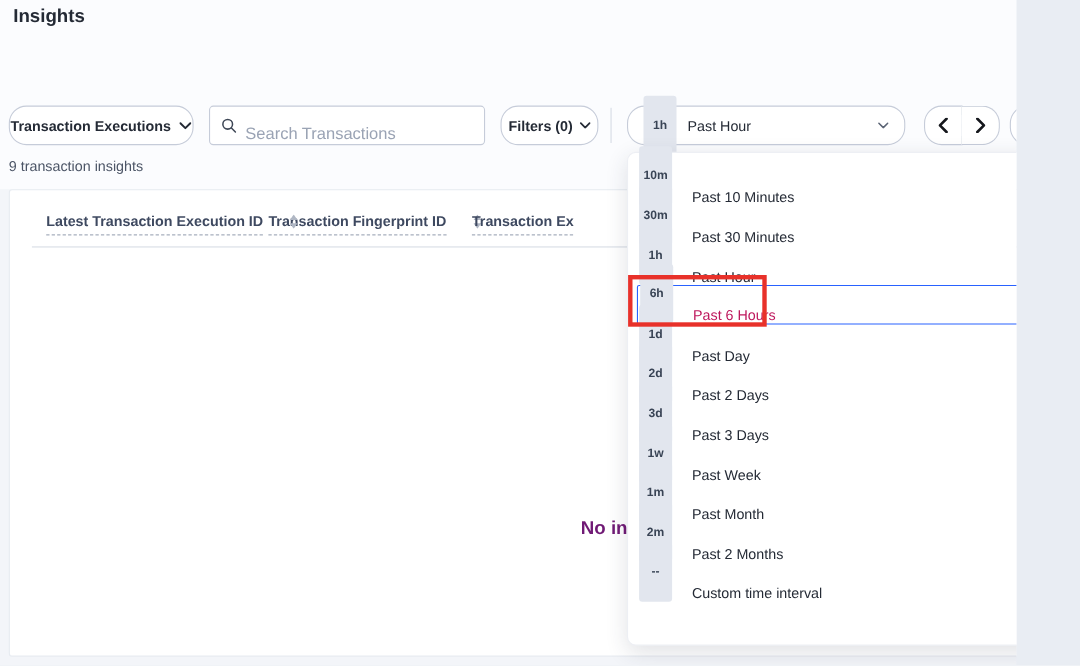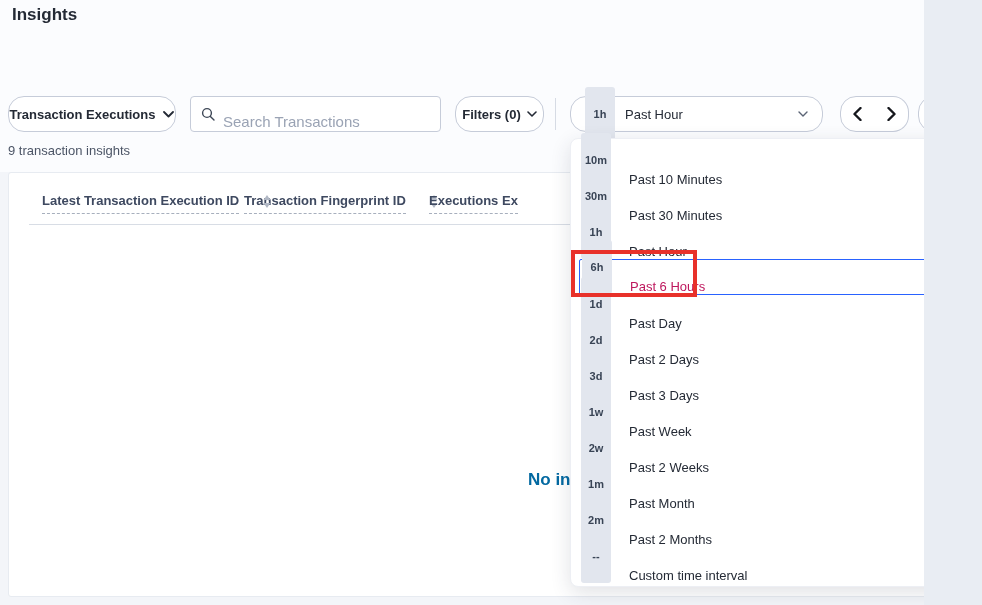--- a/index.html
+++ b/index.html
@@ -47,21 +47,21 @@
 
   
   .card {
     position:absolute; left:8px; top:172px; width:980px; height:425px;
     background:#fff; border:1px solid #e7ebf1; border-radius:3px;
   }
   .th { position:absolute; top:20px; display:flex; align-items:flex-start; gap:24px; }
   .th-label { font-size:13px; font-weight:bold; color:#3e4960; border-bottom:1px dashed #a7afbd; padding-bottom:5px; white-space:nowrap; }
   .sort-icon { margin-top:2px; cursor:pointer; }
   .header-border { position:absolute; left:20px; top:51px; right:0; height:1px; background:#d8dde5; }
-  .empty-frag { position:absolute; top:470px; font-size:17px; font-weight:bold; color:#0369a1; white-space:nowrap;text-align:center; }
+  .empty-frag { position:absolute; top:470px; font-size:17px; font-weight:bold; color:#701a75; white-space:nowrap;text-align:center; }
 
   
   .dropdown {
     position:absolute; left:570px; top:138px; width:378px; height:449px;
     background:#fff; border:1px solid #edeff4; border-radius:8px;
     box-shadow: 0 6px 20px rgba(40,50,70,.14);
     padding-top:12px; z-index:5;
   }
   .dd-item {
     height:36px; margin:0 8px; padding-left:2px;
@@ -160,21 +160,21 @@
     <div class="th" style="left:33px;">
       <span class="th-label">Latest Transaction Execution ID</span>
       <span class="sort-icon">
         <svg width="8" height="13" viewBox="0 0 8 13">
             <path d="M4 0 L7.5 5 H0.5 Z" fill="#b0b7c4"></path>
             <path d="M4 13 L0.5 8 H7.5 Z" fill="#b0b7c4"></path>
           </svg>
       </span>
     </div>
     <div class="th" style="left:420px;">
-      <span class="th-label">Executions Ex</span>
+      <span class="th-label">Transaction Ex</span>
     </div>
     <div class="th" style="left:940px;">
       <span class="th-label">UTC)</span>
     </div>
     <div class="header-border"></div>
   </div>
 
   <div class="empty-frag" style="left:528px;">No in</div>
   <div class="empty-frag" style="left:944px;">ned.</div>
 
@@ -205,24 +205,20 @@
     </div>
     <div class="dd-item">
       <span class="badge">3d</span>
       <span class="dd-label">Past 3 Days</span>
     </div>
     <div class="dd-item">
       <span class="badge">1w</span>
       <span class="dd-label">Past Week</span>
     </div>
     <div class="dd-item">
-      <span class="badge">2w</span>
-      <span class="dd-label">Past 2 Weeks</span>
-    </div>
-    <div class="dd-item">
       <span class="badge">1m</span>
       <span class="dd-label">Past Month</span>
     </div>
     <div class="dd-item">
       <span class="badge">2m</span>
       <span class="dd-label">Past 2 Months</span>
     </div>
     <div class="dd-item">
       <span class="badge">--</span>
       <span class="dd-label">Custom time interval</span>

